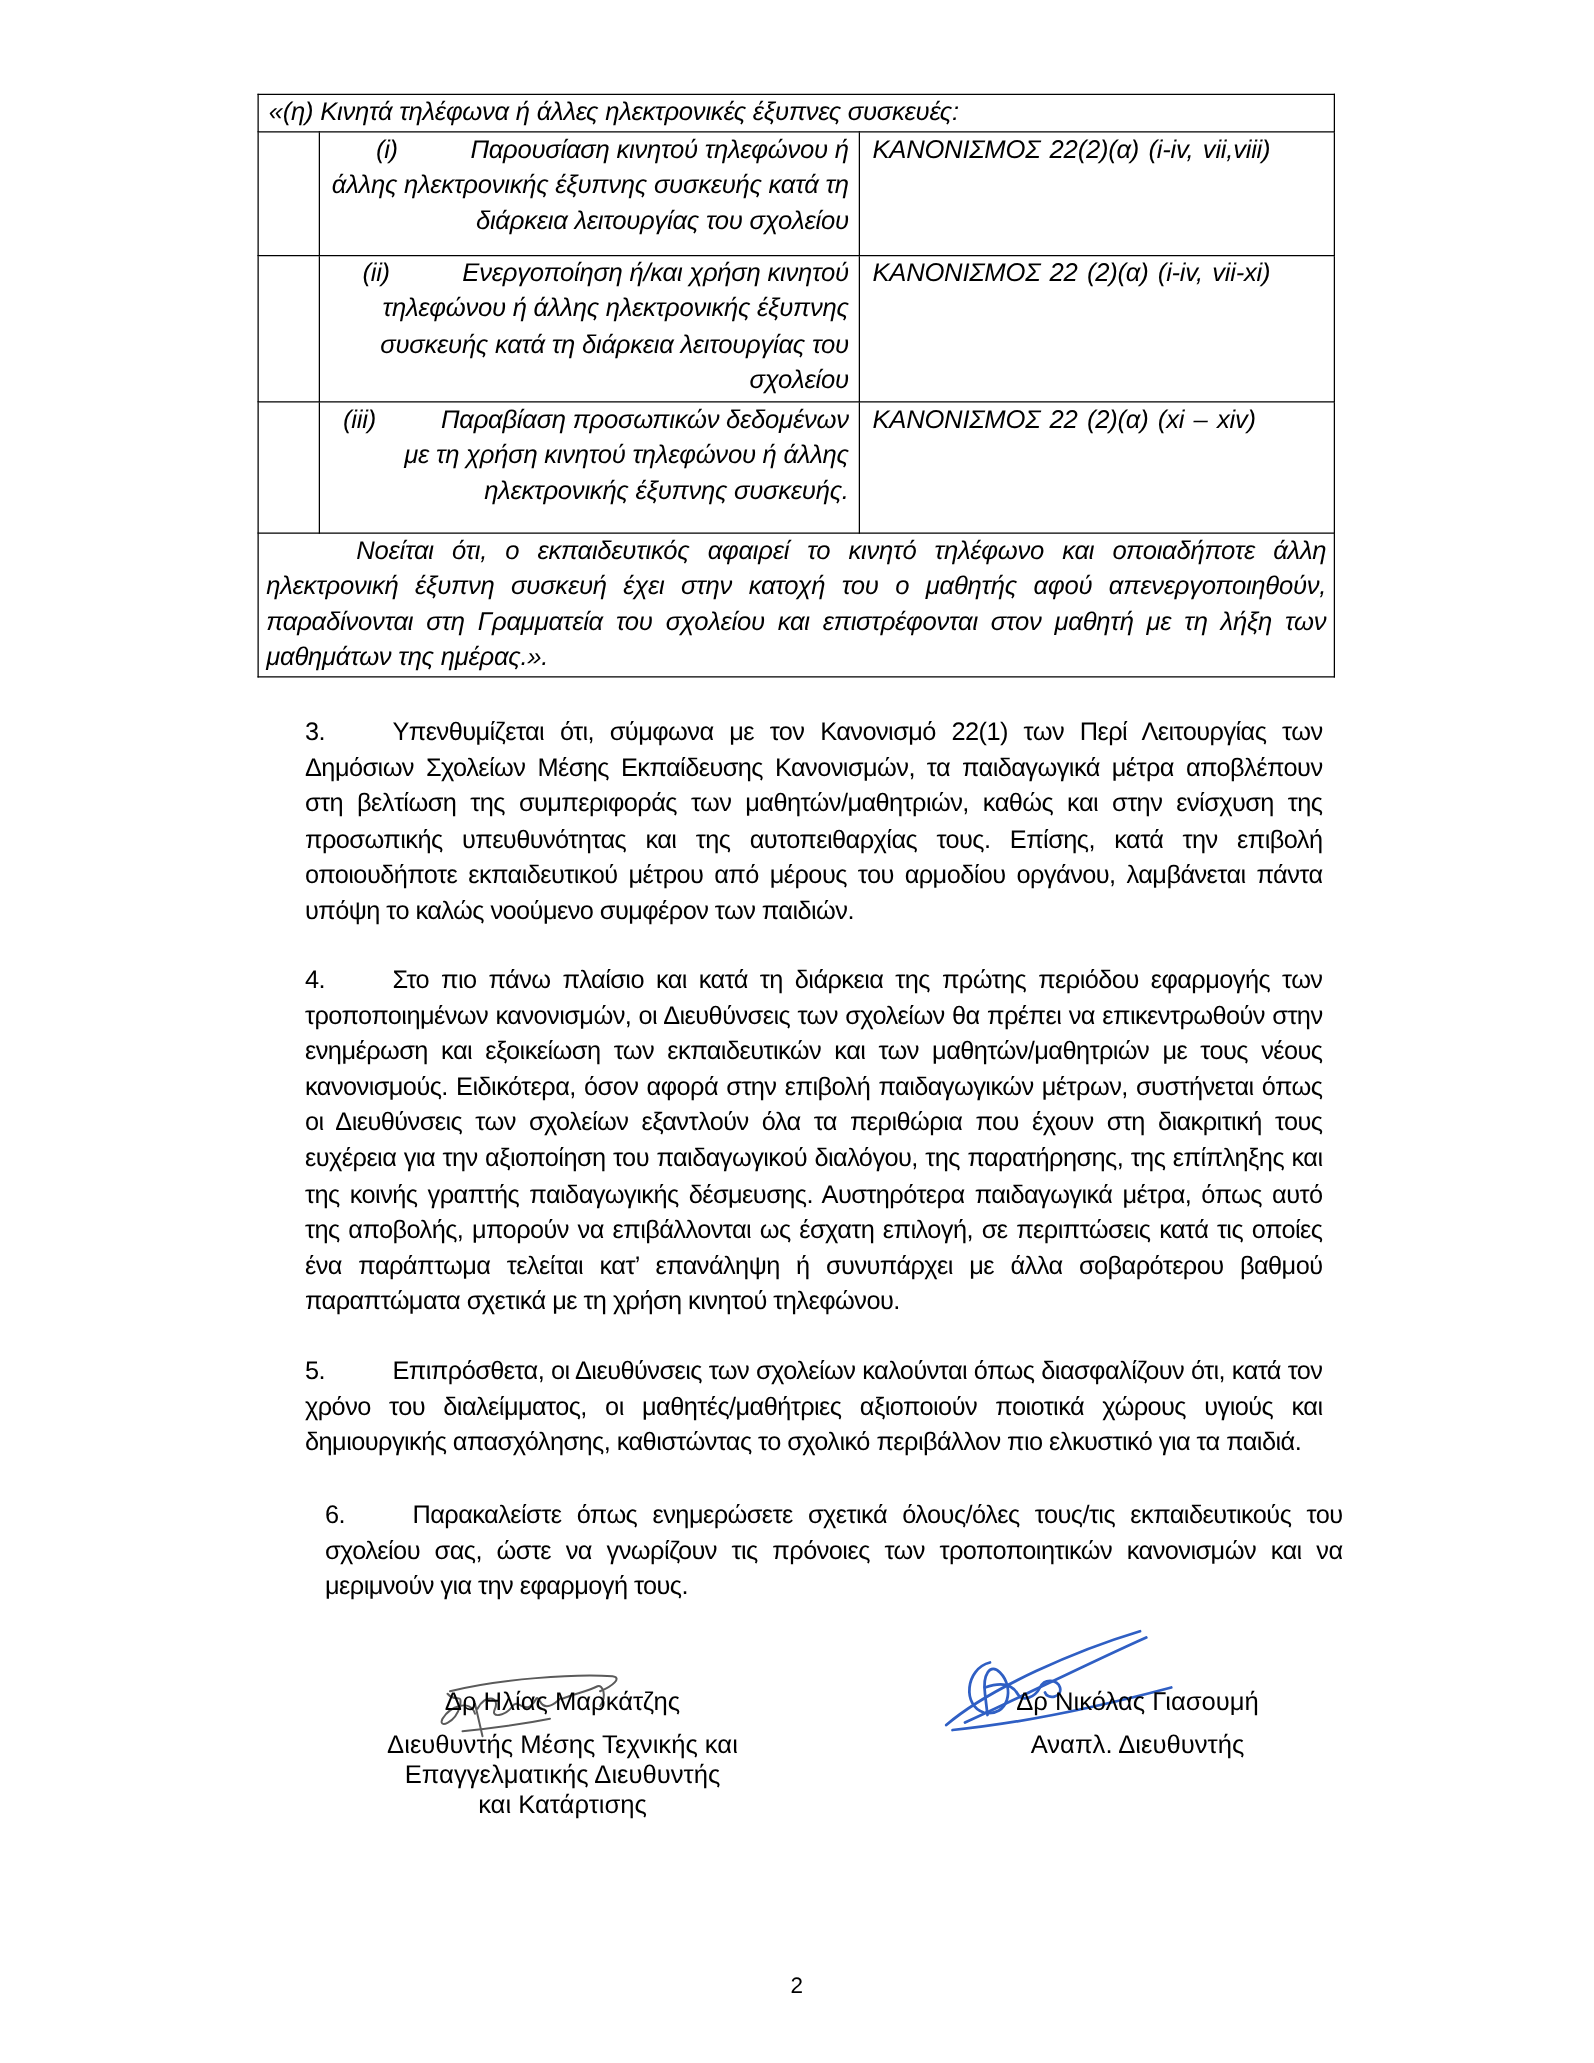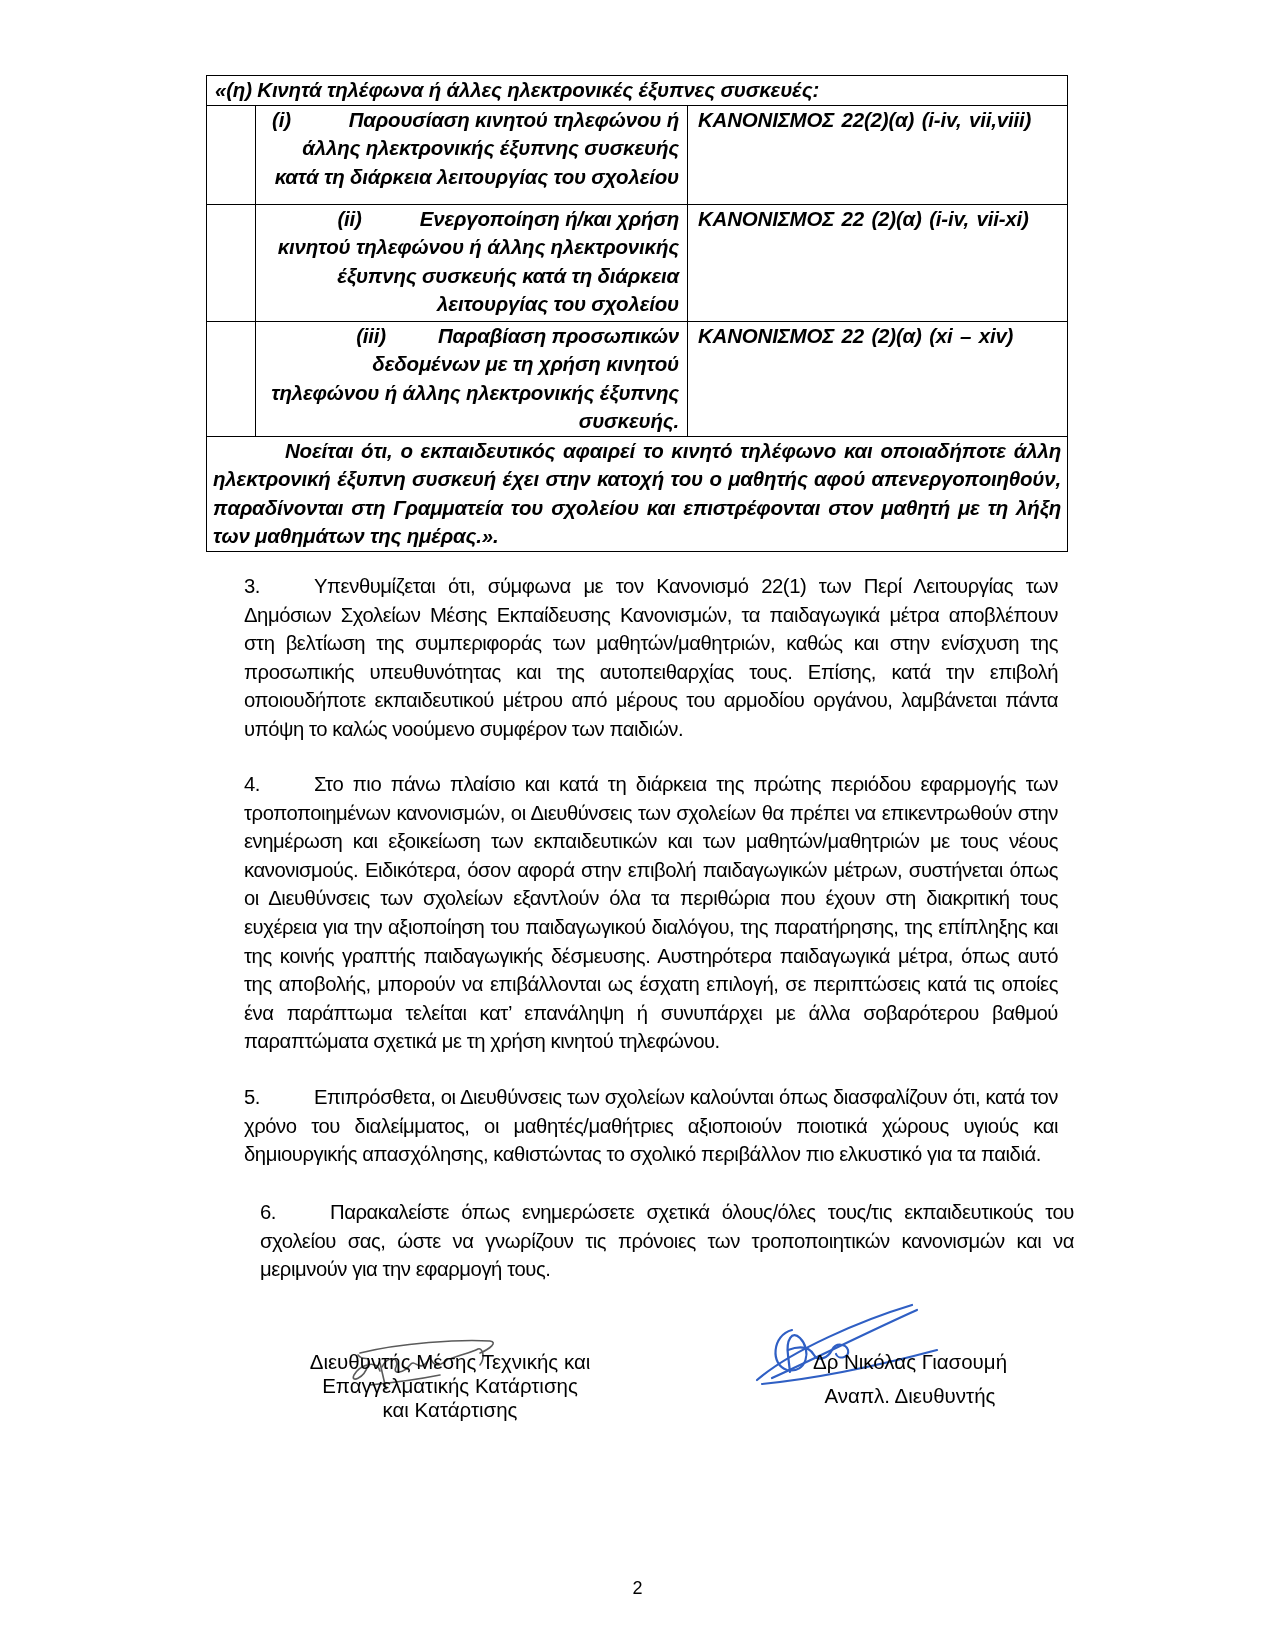--- a/index.html
+++ b/index.html
@@ -26,21 +26,20 @@
   .rules-table {
     position: absolute;
     left: 206px;
     top: 75px;
     width: 862px;
     border-collapse: collapse;
     font-style: italic;
     font-size: 20.5px;
     line-height: 28.5px;
     letter-spacing: -0.2px;
-    font-weight: bold;
   }
   .rules-table td {
     border: 1.6px solid #000;
     vertical-align: top;
     padding: 0 6px;
   }
   .rules-table .hdr-cell {
     padding: 0 8px;
     height: 28px;
   }
@@ -167,22 +166,23 @@
     <g fill="none" stroke="#2f5fc4" stroke-width="2.2" stroke-linecap="round">
       <path d="M5 80 C40 50, 110 20, 160 5"></path>
       <path d="M20 78 C60 60, 120 30, 165 10"></path>
       <path d="M40 30 C20 35, 18 65, 35 70 C55 74, 60 50, 48 38 C40 30, 34 40, 36 55 L38 72"></path>
       <path d="M36 50 C50 45, 58 48, 62 55 C66 62, 76 58, 80 50 C84 42, 94 44, 96 50 C98 58, 86 60, 84 54"></path>
       <path d="M10 84 C50 80, 110 70, 185 50"></path>
     </g>
   </svg>
 
   <div class="sig-block" id="sig-left">
+    <span class="sig-name">Δρ Ηλίας Μαρκάτζης</span>
     <span class="sig-title-line">Διευθυντής Μέσης Τεχνικής και</span>
-    <span class="sig-title-line">Επαγγελματικής Κατάρτισης</span>
+    <span class="sig-title-line">Επαγγελματικής Διευθυντής</span>
     <span class="sig-title-line">και Κατάρτισης</span>
   </div>
 
   <div class="sig-block" id="sig-right">
     <span class="sig-name">Δρ Νικόλας Γιασουμή</span>
     <span class="sig-title-line">Αναπλ. Διευθυντής</span>
   </div>
 
   <div class="page-number">2</div>
 </div>

